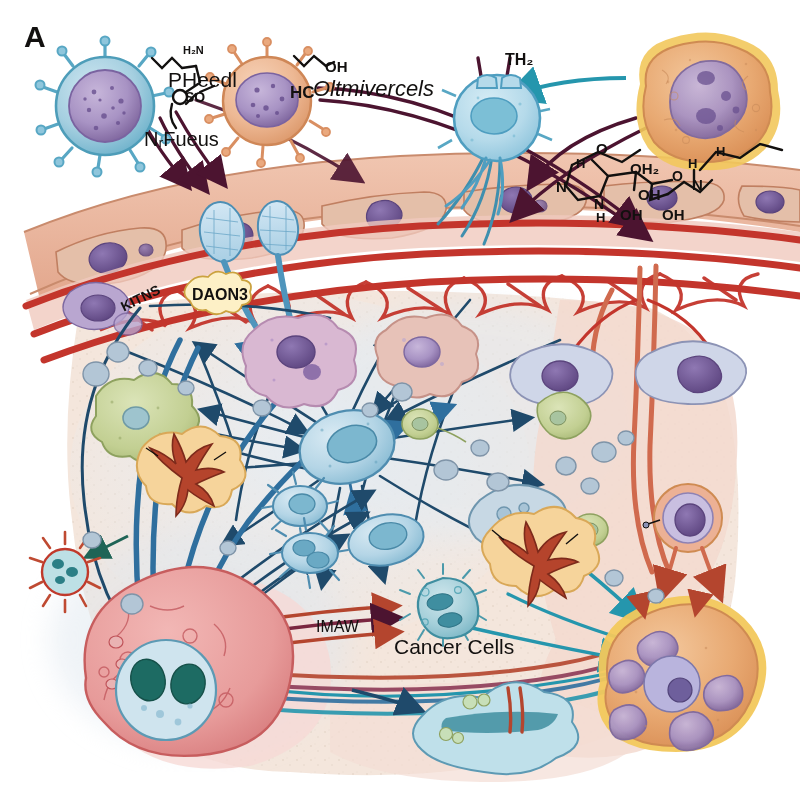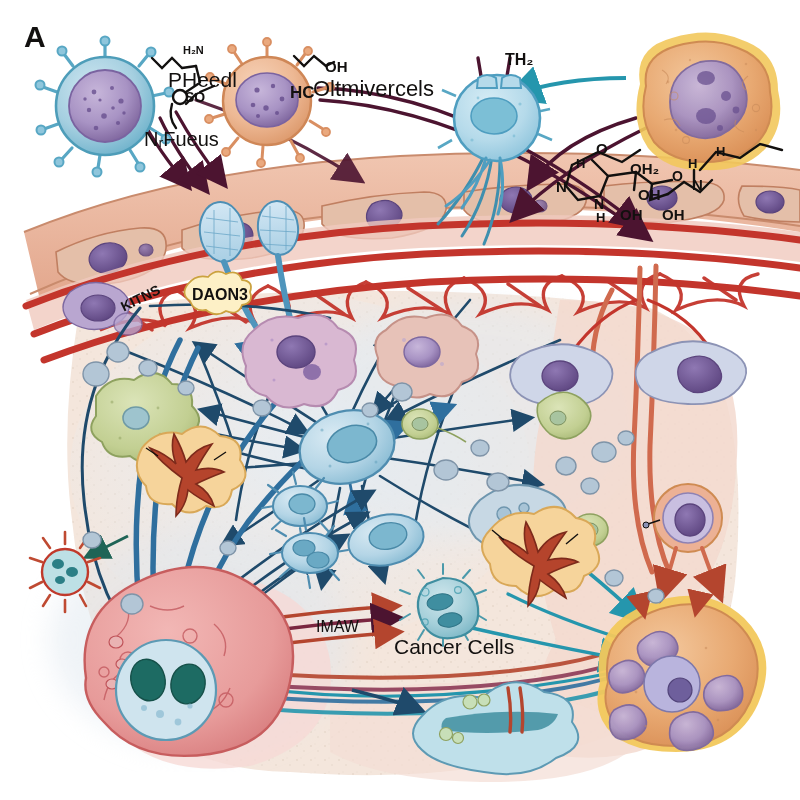--- a/index.html
+++ b/index.html
@@ -7,21 +7,21 @@
   #stage{position:relative;width:800px;height:800px;background:#ffffff;}
   #art{position:absolute;left:0;top:0;width:800px;height:800px;}
   .lbl{position:absolute;color:#12100f;white-space:nowrap;}
   #panel-a{left:24px;top:20px;font-size:30px;font-weight:bold;letter-spacing:.5px;}
   #lb-pheedl{left:168px;top:68px;font-size:21px;}
   #lb-h2n{left:143px;top:44px;font-size:11px;font-weight:bold;padding-left:40px;}
   #lb-so{left:185px;top:89px;font-size:14px;font-weight:bold;}
   #lb-nfueus{left:144px;top:128px;font-size:20px;}
   #lb-hc{left:290px;top:40px;font-size:17px;font-weight:bold;margin-top:43px;}
   #lb-oh1{left:325px;top:58px;font-size:15px;font-weight:bold;}
-  #lb-oltmi{left:313px;top:76px;font-size:22px;}
+  #lb-oltmi{left:313px;top:76px;font-size:22px;font-style:italic;}
   #lb-th2{left:505px;top:51px;font-size:16px;font-weight:bold;text-align:center;}
   #lb-kitns{left:118px;top:300px;font-size:14px;font-weight:bold;transform:rotate(-26deg);transform-origin:left top;}
   #lb-daon3{left:192px;top:286px;font-size:16px;font-weight:bold;}
   #lb-imaw{left:316px;top:618px;font-size:16px;}
   #lb-cancer{left:394px;top:635px;font-size:21px;}
   .chem{position:absolute;font-size:13px;font-weight:bold;color:#12100f;}
 </style>
 </head>
 <body>
 

